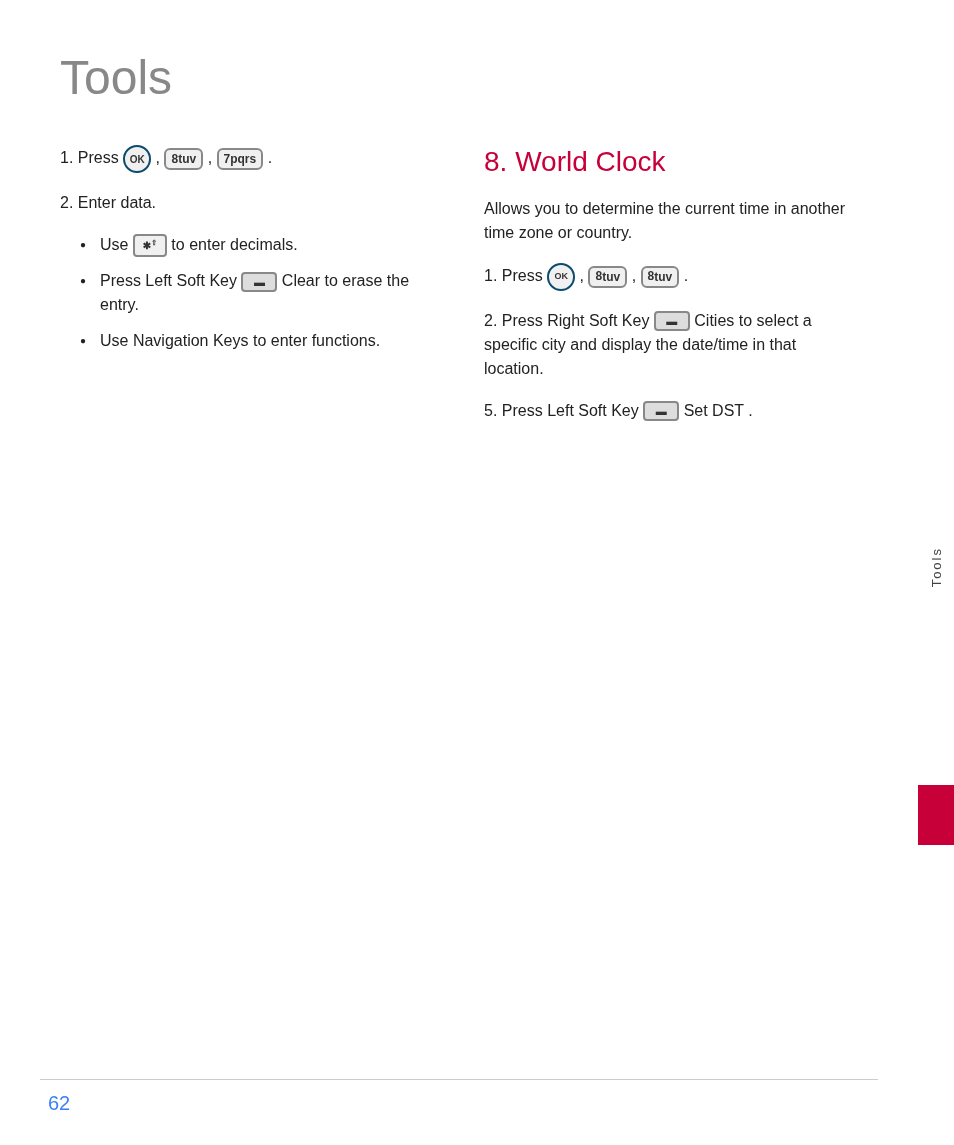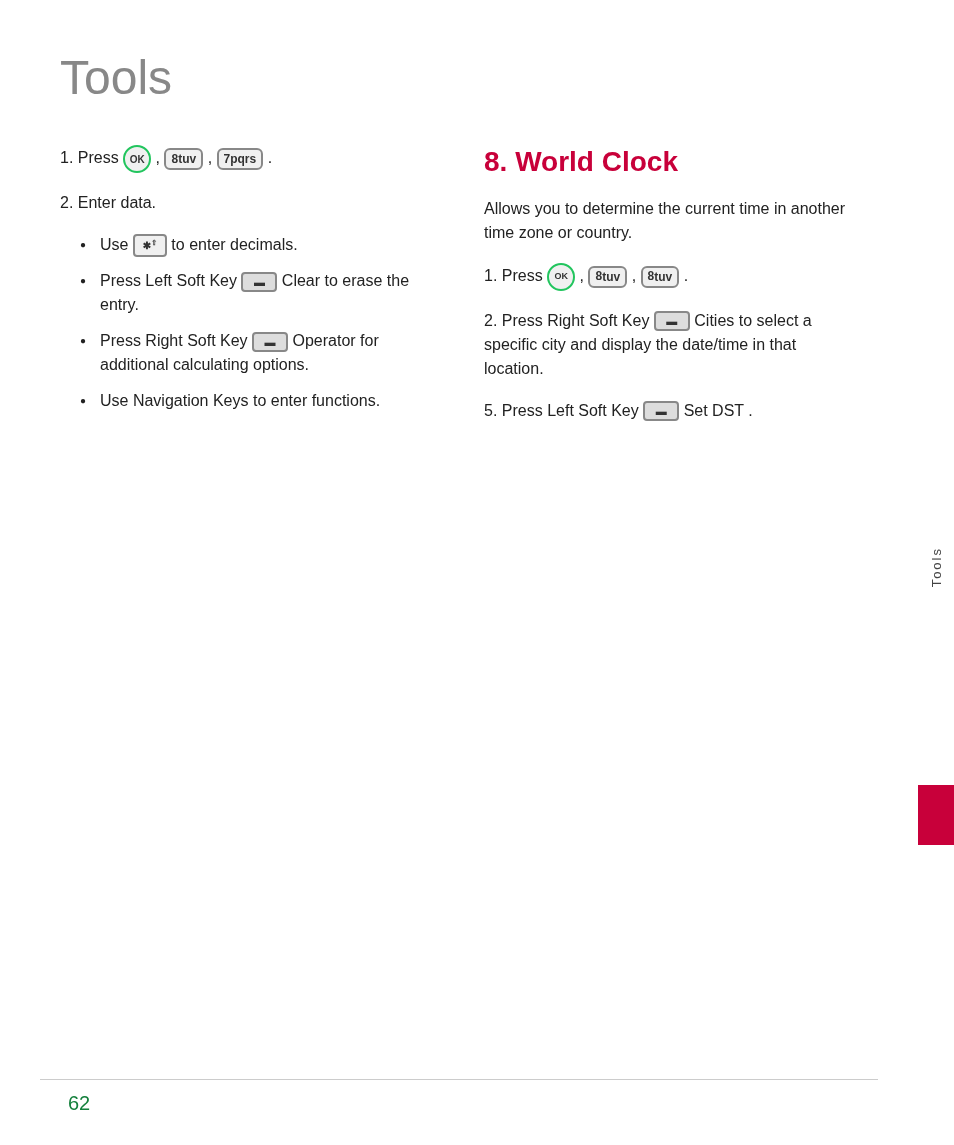--- a/index.html
+++ b/index.html
@@ -76,21 +76,21 @@
     }
 
     .right-col {
       flex: 1;
       min-width: 0;
     }
 
     
     .section-heading {
       font-size: 28px;
-      font-weight: bold;
+      font-weight: normal;
       color: #c8003a;
       margin-bottom: 18px;
       line-height: 1.2;
     }
 
     
     .step {
       font-size: 16px;
       color: #222;
       margin-bottom: 18px;
@@ -139,21 +139,21 @@
       min-width: 30px;
       min-height: 22px;
       line-height: 1.2;
       white-space: nowrap;
     }
 
     .key-btn-round {
       display: inline-flex;
       align-items: center;
       justify-content: center;
-      border: 2px solid #22c55e;
+      border: 2px solid #0c4a6e;
       border-radius: 50%;
       width: 28px;
       height: 28px;
       font-size: 10px;
       font-weight: bold;
       color: #333;
       background: #f0f0f0;
       vertical-align: middle;
     }
 
@@ -188,23 +188,23 @@
 
     
     .bold-text {
       font-weight: normal;
     }
 
     
     .page-number {
       position: absolute;
       bottom: 30px;
-      left: 68px;
+      left: 48px;
       font-size: 20px;
-      color: #15803d;
+      color: #3b82f6;
     }
 
     
     .bottom-divider {
       position: absolute;
       bottom: 65px;
       left: 40px;
       right: 40px;
       height: 1px;
       background: #ccc;
@@ -274,26 +274,20 @@
           <span> to enter decimals.</span>
         </li>
 
         <li>
           <span>Press Left Soft Key </span>
           <span class="soft-key-btn">▬</span>
           <span class="bold-text"> Clear</span>
           <span> to erase the entry.</span>
         </li>
 
-        <li>
-          <span>Press Right Soft Key </span>
-          <span class="soft-key-btn">▬</span>
-          <span class="bold-text"> Operator</span>
-          <span> for additional calculating options.</span>
-        </li>
 
         <li>
           <span>Use Navigation Keys to enter functions.</span>
         </li>
 
 
       </ul>
     </div>
 
     <div class="right-col">

